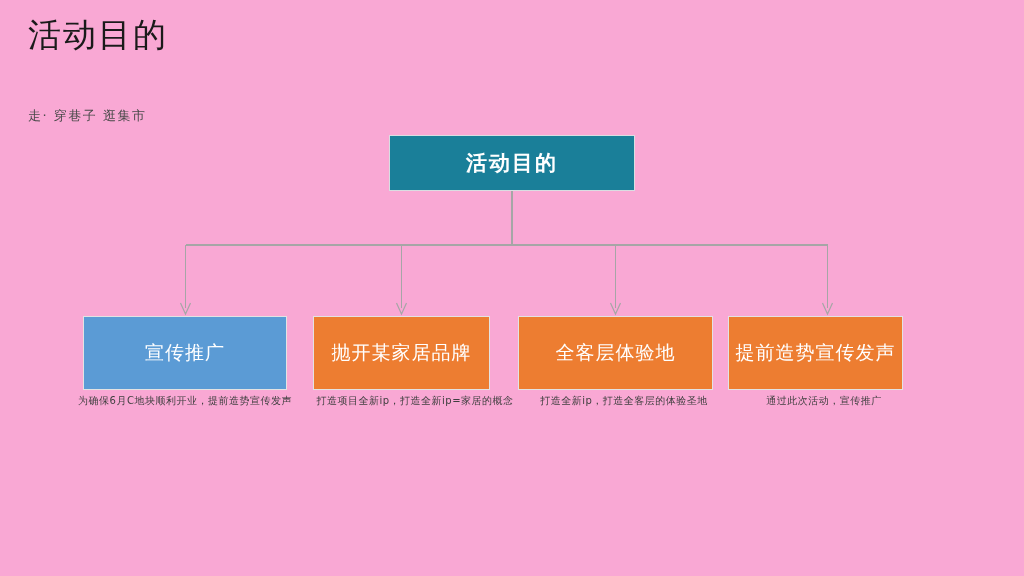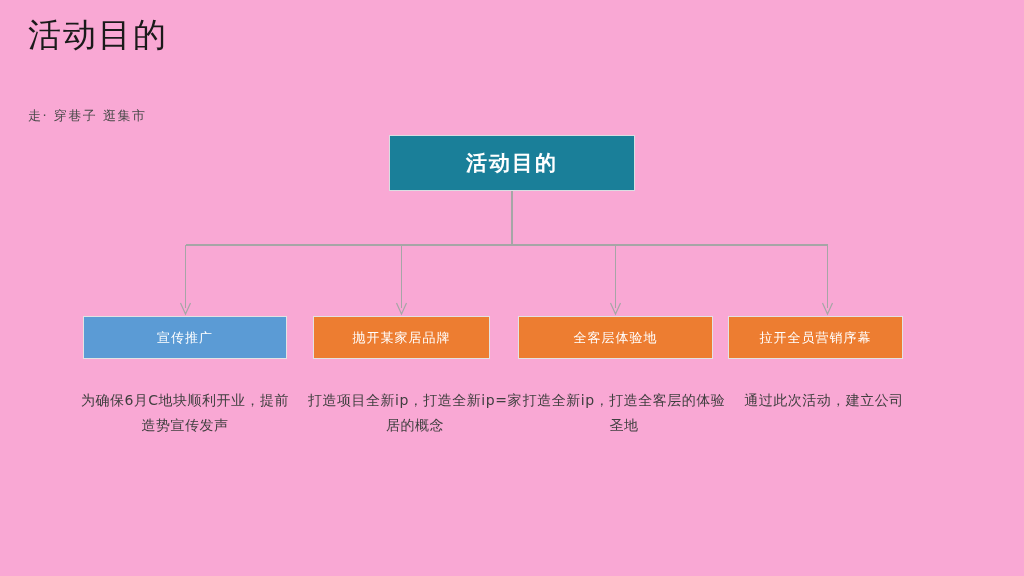--- a/index.html
+++ b/index.html
@@ -74,37 +74,37 @@
     height: 56px;
     background: #1a7f99;
     border: 1px solid #d9dee2;
     font-size: 21px;
     font-weight: 700;
     letter-spacing: 2px;
   }
 
   .node-child {
     top: 316px;
-    height: 43px;
+    height: 74px;
     border: 1px solid #e3e3e3;
-    font-size: 13px;
+    font-size: 19px;
     font-weight: 400;
     letter-spacing: 1px;
   }
   .node-child.c0 { left: 83px;  width: 204px; background: #5b9bd5; }
   .node-child.c1 { left: 313px; width: 177px; background: #ed7d31; }
   .node-child.c2 { left: 518px; width: 195px; background: #ed7d31; }
   .node-child.c3 { left: 728px; width: 175px; background: #ed7d31; }
 
   .caption {
     position: absolute;
     box-sizing: border-box;
     top: 388px;
     font-family: "DejaVu Sans", "Liberation Sans", sans-serif;
-    font-size: 14px;
+    font-size: 10px;
     line-height: 25px;
     color: #3f3f3f;
     text-align: center;
     letter-spacing: 0.5px;
   }
   .caption.p0 { left: 78px;  width: 214px; }
   .caption.p1 { left: 308px; width: 214px; }
   .caption.p2 { left: 517px; width: 214px; }
   .caption.p3 { left: 717px; width: 214px; }
 </style>
@@ -136,20 +136,20 @@
       <path d="M 610.5 303 L 615.5 314 L 620.5 303"></path>
       <path d="M 822.5 303 L 827.5 314 L 832.5 303"></path>
     </g>
   </svg>
 
   <div class="node node-root">活动目的</div>
 
   <div class="node node-child c0">宣传推广</div>
   <div class="node node-child c1">抛开某家居品牌</div>
   <div class="node node-child c2">全客层体验地</div>
-  <div class="node node-child c3">拉开全员营销序幕</div>
+  <div class="node node-child c3">提前造势宣传发声</div>
 
   <div class="caption p0">为确保6月C地块顺利开业，提前造势宣传发声</div>
   <div class="caption p1">打造项目全新ip，打造全新ip=家居的概念</div>
   <div class="caption p2">打造全新ip，打造全客层的体验圣地</div>
-  <div class="caption p3">通过此次活动，建立公司</div>
+  <div class="caption p3">通过此次活动，宣传推广</div>
 
 </div>
 
 </body></html>

